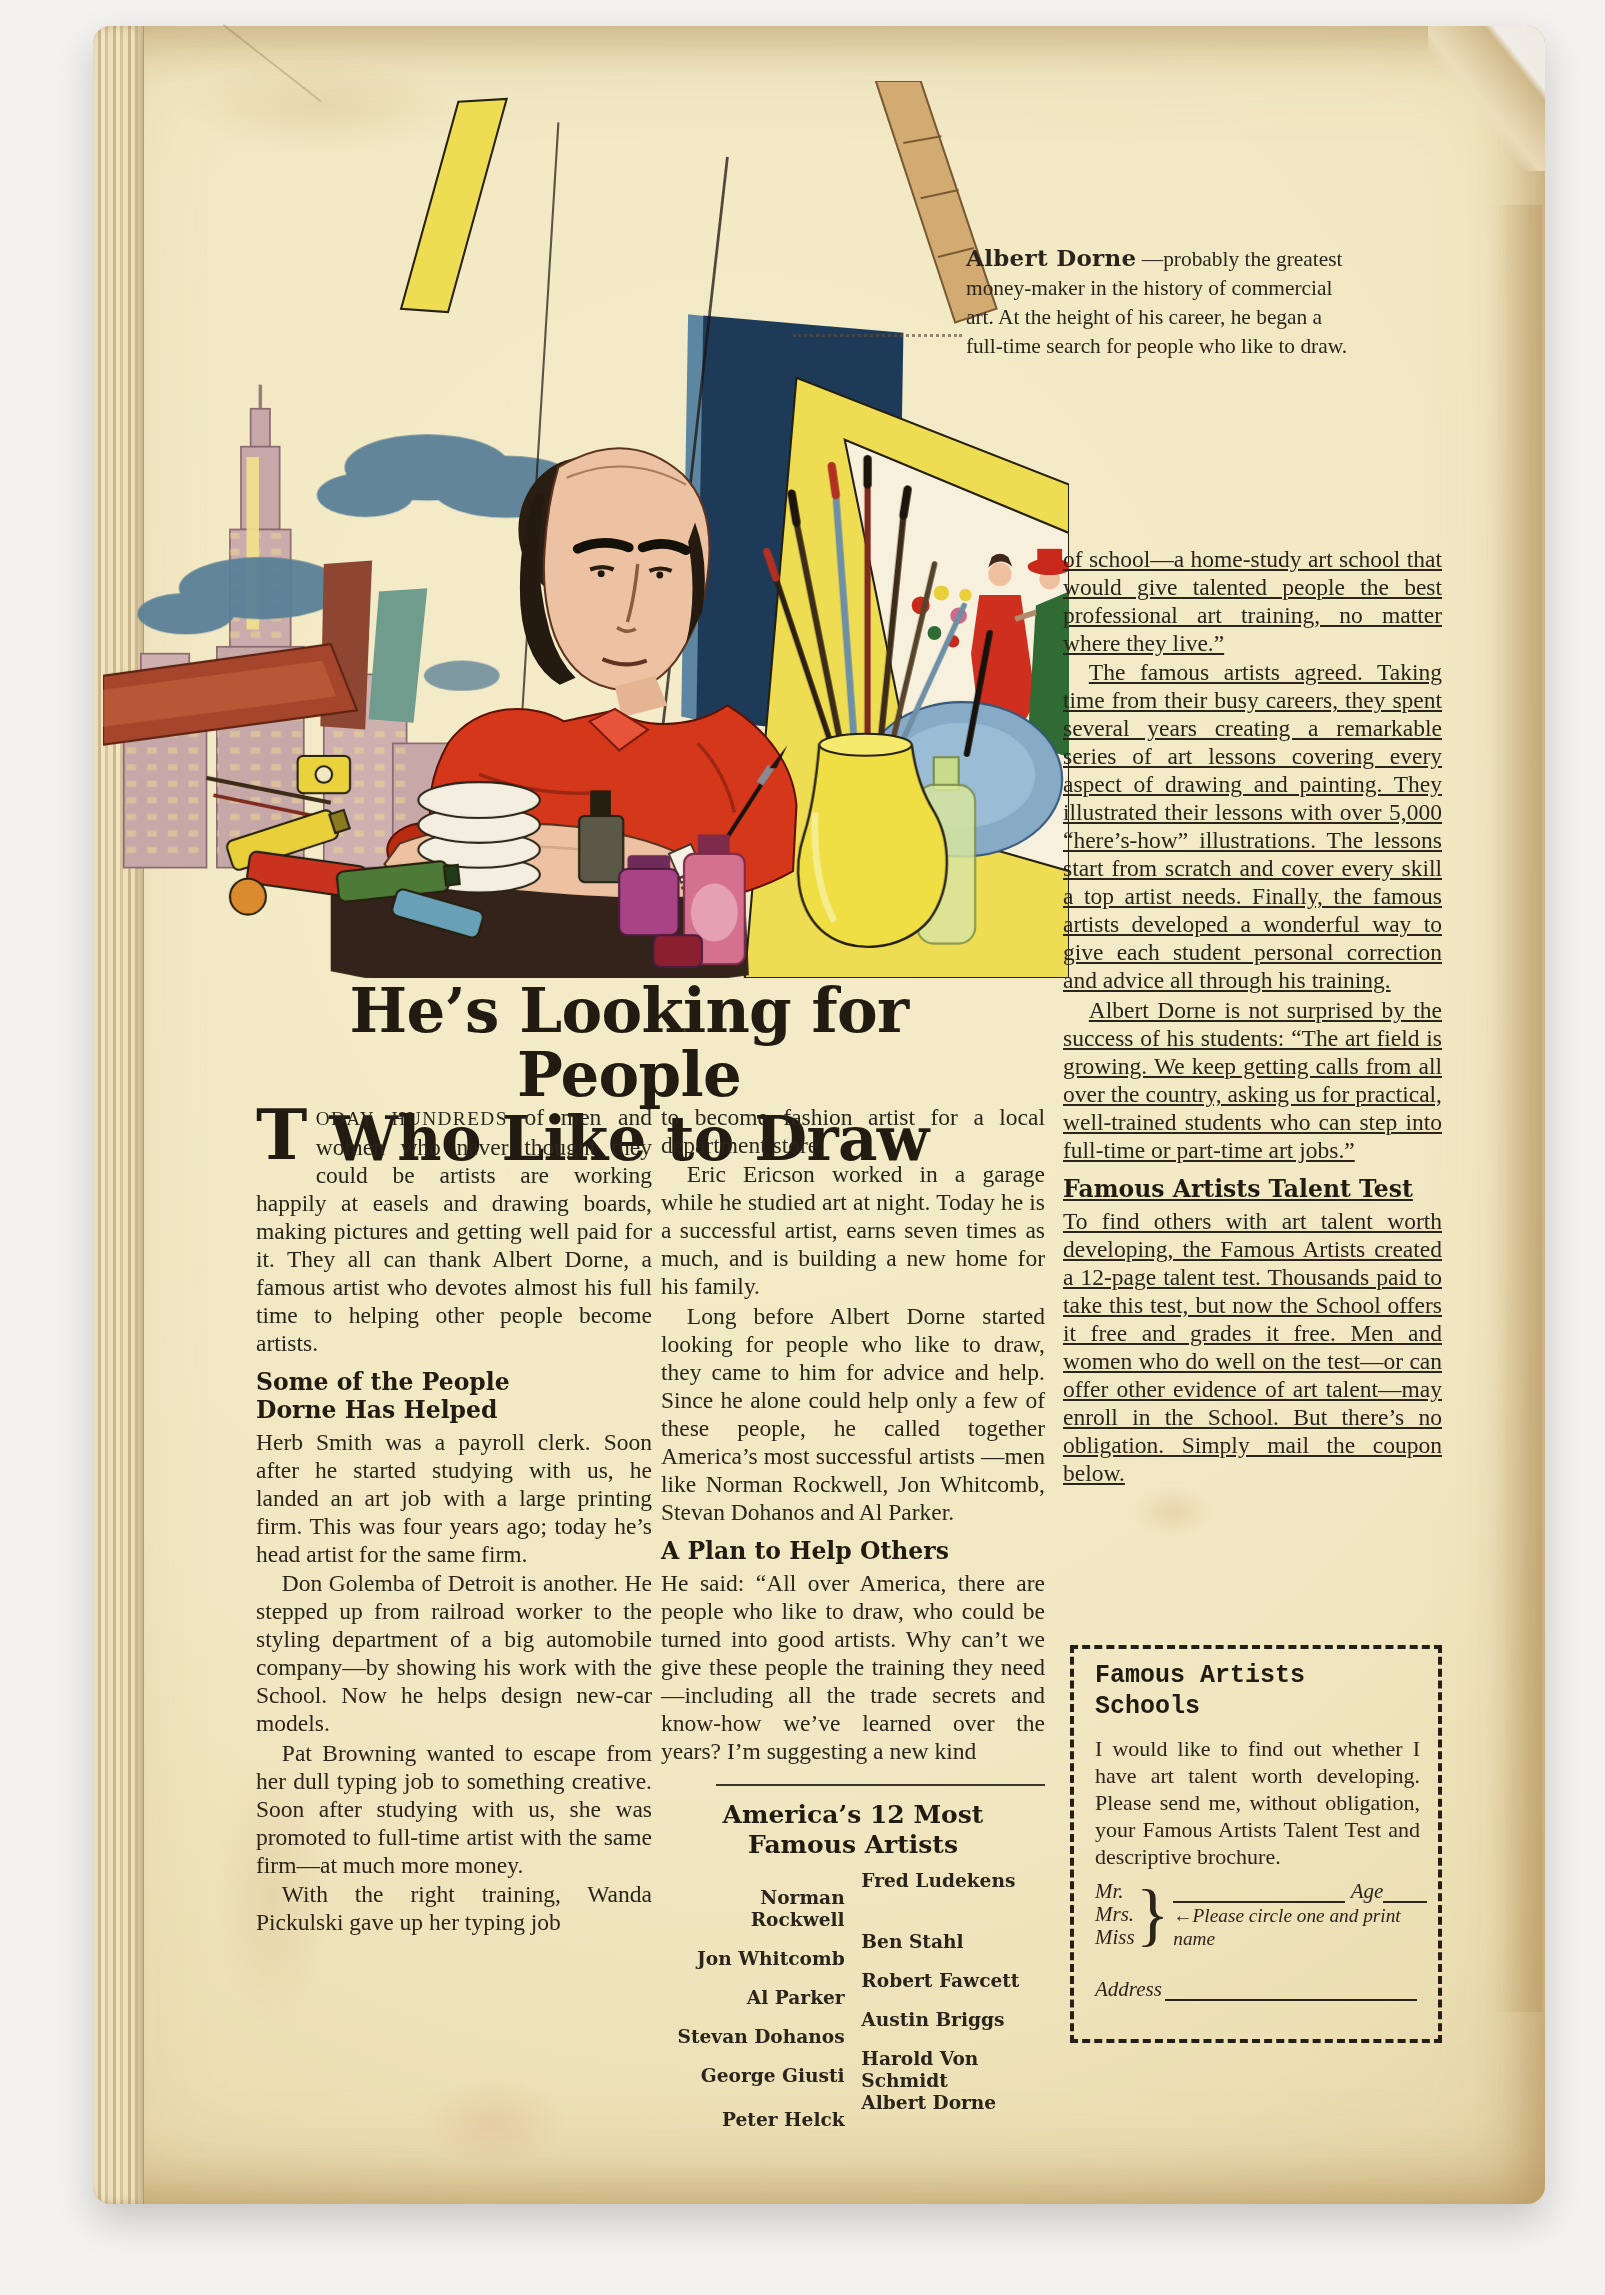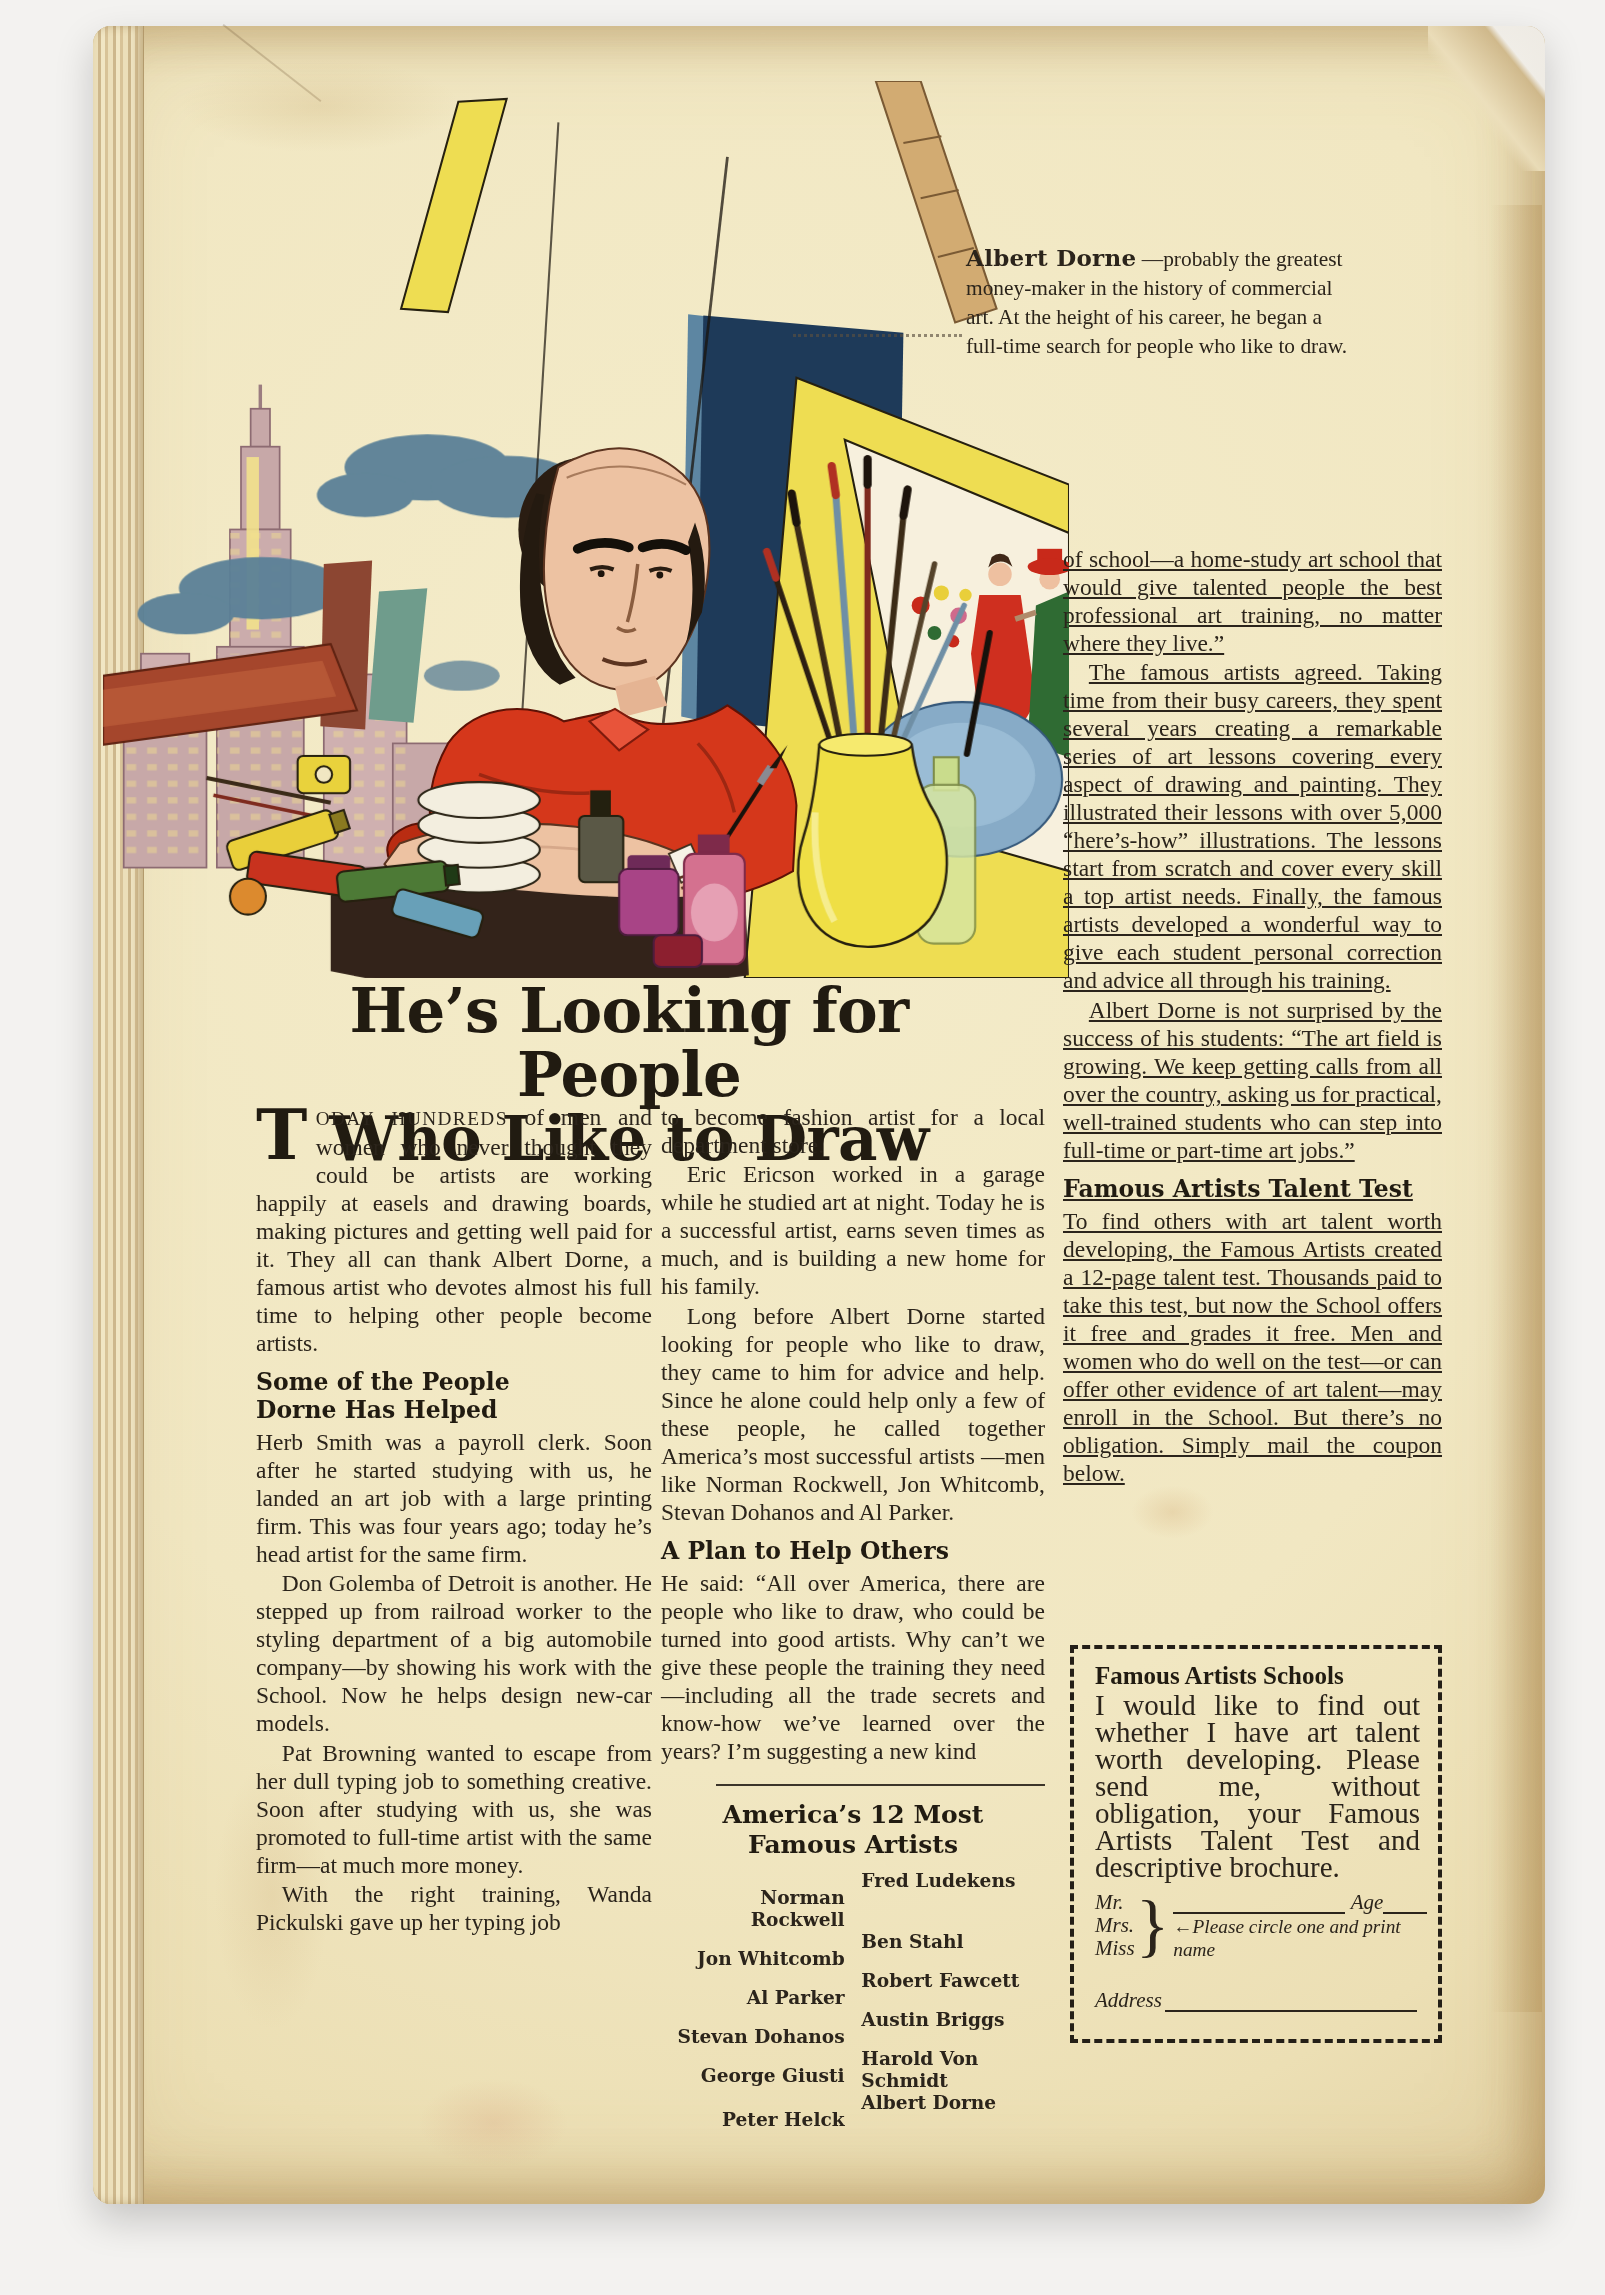--- a/index.html
+++ b/index.html
@@ -69,23 +69,23 @@
   }
   .artist-row{display:flex;font-family:"DejaVu Serif",serif;font-weight:bold;font-size:18.6px;line-height:22px;}
   .artist-row .al{width:50%;text-align:right;padding-right:9.7px;margin-top:17px;}
   .artist-row .ar{width:50%;text-align:left;padding-left:7px;}
   .coupon{
     position:absolute;left:977px;top:1619px;width:372px;height:398px;
     border:4.8px dashed #241f17;box-sizing:border-box;
     padding:11px 18px 7px 21px;overflow:hidden;
   }
   .coupon-org{
-    font-family:Liberation Serif, serif;font-weight:bold;font-size:25px;line-height:31px;color:#211b11;
-  }
-  .coupon-body{font-size:29px;line-height:27px;text-align:justify;margin-top:1px;}
+    font-family:Liberation Mono, monospace;font-weight:bold;font-size:25px;line-height:31px;color:#211b11;
+  }
+  .coupon-body{font-size:22px;line-height:27px;text-align:justify;margin-top:13px;}
   .cform{font-style:italic;font-size:21px;line-height:23px;margin-top:9.7px;}
   .trow{display:flex;align-items:center;}
   .titles div{white-space:nowrap;}
   .brace{font-size:69px;line-height:62px;font-weight:400;font-style:normal;margin:0 4.1px 0 1.4px;}
   .nameblock{flex:1;}
   .fill{display:inline-block;border-bottom:2.1px solid #2b241b;height:1em;vertical-align:baseline;}
   .f-long{width:172px;}
   .f-age{width:44px;}
   .f-rest{flex:1;border-bottom:2.1px solid #2b241b;height:1em;margin:0 2.8px;}
   .frow{display:flex;align-items:flex-end;margin-top:28px;}

